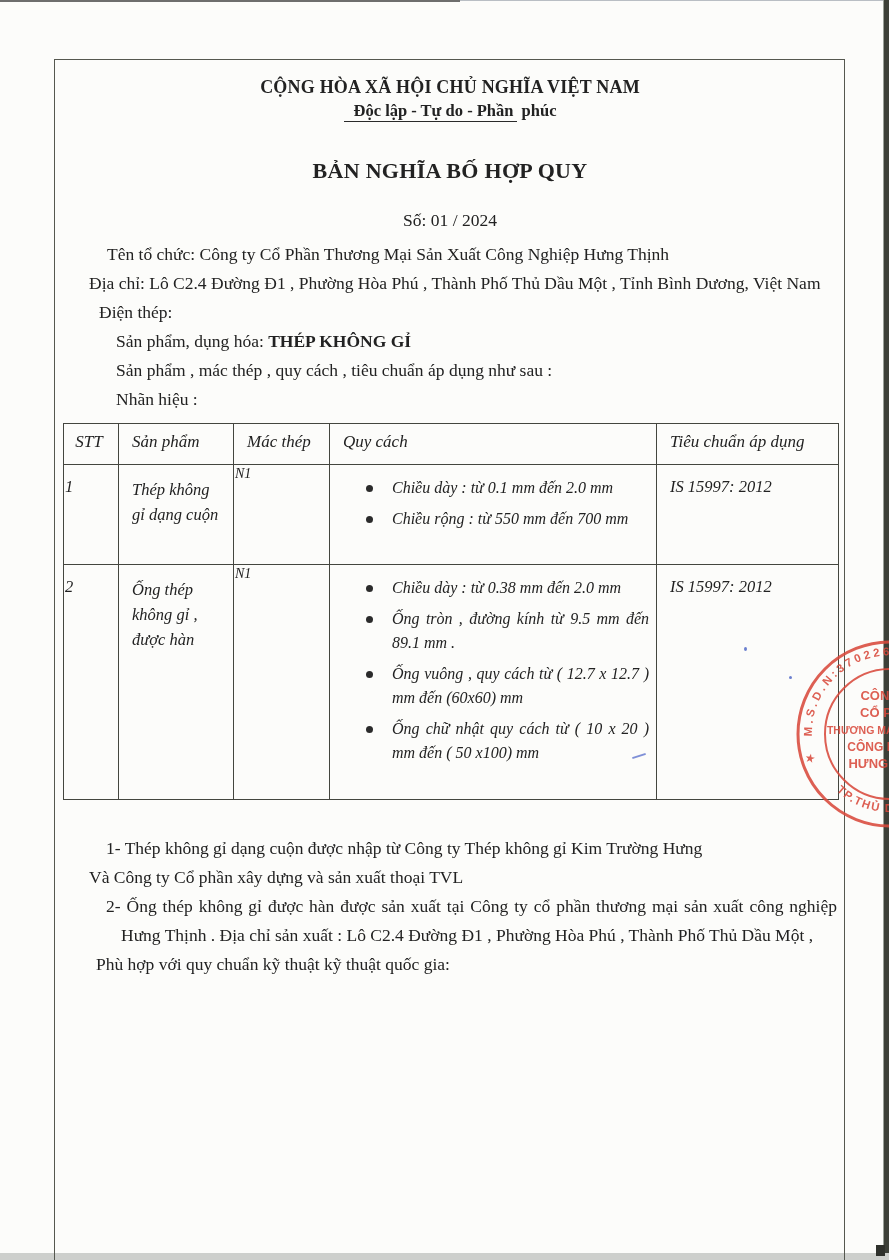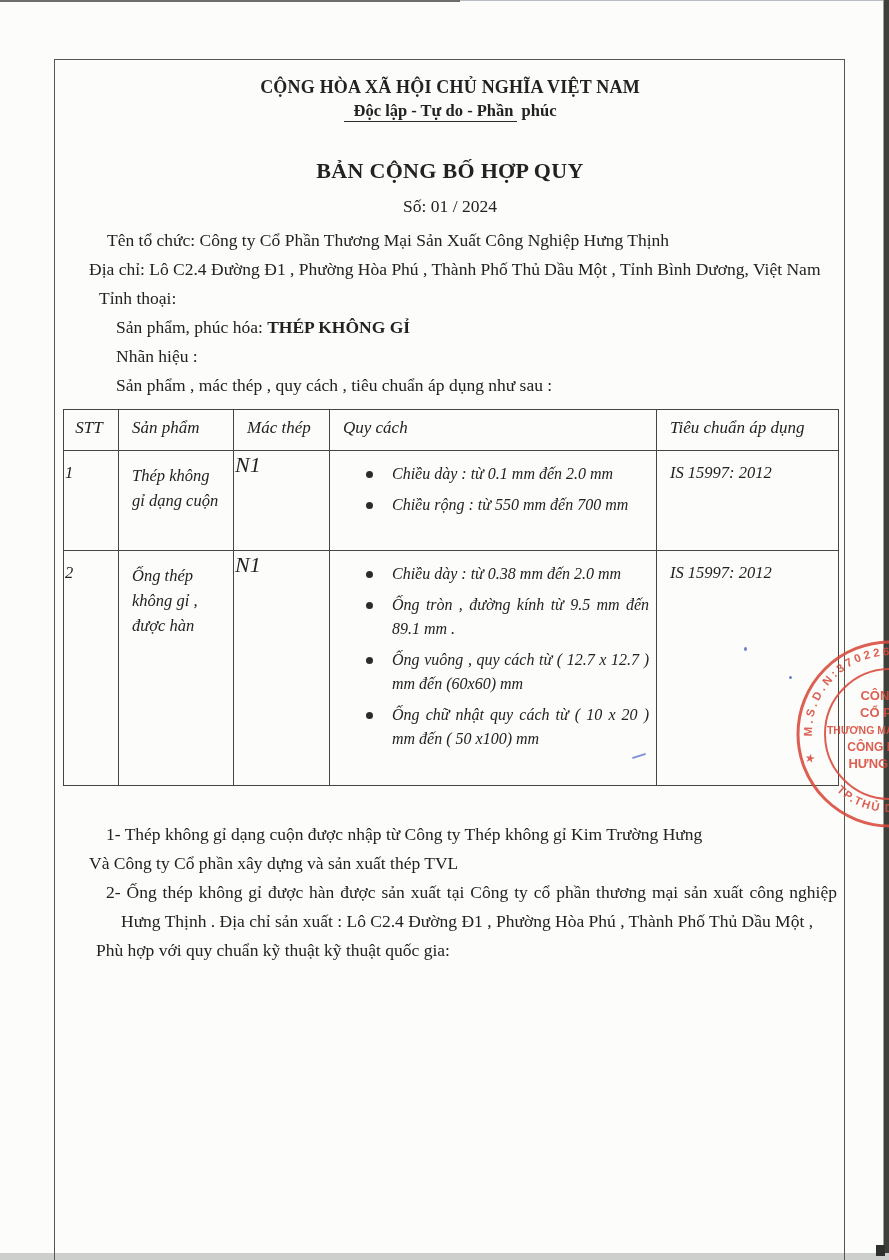--- a/index.html
+++ b/index.html
@@ -26,21 +26,21 @@
   }
   .inner { padding:0 7px 0 8px; }
 
   p { margin:0; font-size:17.5px; line-height:29px; }
   .center { text-align:center; }
 
   .national-title { margin-top:15px; font-size:18px; font-weight:bold; letter-spacing:.2px; line-height:24px; }
   .motto { font-size:16.5px; font-weight:bold; line-height:24px; }
   .motto-u { border-bottom:1.6px solid #2a2a2a; padding:0 4px 1px 10px; }
   .doc-title { margin-top:34px; font-size:22px; font-weight:bold; line-height:28px; letter-spacing:.3px; }
-  .doc-number { margin-top:9px; font-size:17.5px; line-height:24px; }
+  .doc-number { margin-top:23px; font-size:17.5px; line-height:24px; }
 
   .ml1 { margin-left:26px; }   
   .ml2 { margin-left:36px; }   
   .ml3 { margin-left:53px; }   
   .org  { margin-top:8px;margin-left:44px; }
   .addr { max-width:742px; text-align:justify; }
 
   table.spec {
     margin-top:9px;
     width:775px;
@@ -54,21 +54,21 @@
     border:1.4px solid #44463f;
     vertical-align:top;
     font-weight:normal;
     text-align:left;
     font-style:italic;
   }
   table.spec th { font-size:17px; padding:8px 4px 8px 13px; height:24px; }
   table.spec th.c-stt { text-align:center; padding-left:0; }
   td.stt { text-align:center; padding-top:12px; font-size:16.5px; }
   td.sp  { padding:12px 7px 0 13px; font-size:16.5px; line-height:25px; text-align:justify; }
-  td.mt  { text-align:center; font-size:22px; }
+  td.mt  { text-align:center; font-size:14px; }
   td.tc  { padding:12px 4px 0 13px; font-size:16.5px; }
   td.qc  { padding:0; }
   .qc-list { margin:11px 0 0 0; padding:0 7px 0 0; list-style:none; }
   .qc-item { position:relative; padding-left:62px; margin-bottom:7px;
              font-size:16px; line-height:24px; text-align:justify; }
   .qc-item::before { content:""; position:absolute; left:36px; top:9px;
                      width:7px; height:7px; border-radius:50%; background:#2b2b2b; }
   .row-h1 { height:100px; } .row-h2 { height:235px; }
 
   .notes { margin-top:34px; }
@@ -97,29 +97,29 @@
   <div class="edge-right"></div>
   <div class="edge-bottom"></div>
   <div class="edge-corner"></div>
 
   <div class="frame">
     <div class="inner">
 
       <p class="center national-title">CỘNG HÒA XÃ HỘI CHỦ NGHĨA VIỆT NAM</p>
       <p class="center motto"><span class="motto-u">Độc lập - Tự do - Phần</span> <span>phúc</span></p>
 
-      <p class="center doc-title">BẢN CỘNG BỐ HỢP QUY</p>
+      <p class="center doc-title">BẢN NGHĨA BỐ HỢP QUY</p>
       <p class="center doc-number">Số: 01 / 2024</p>
 
       <p class="ml1 org">Tên tổ chức: Công ty Cổ Phần Thương Mại Sản Xuất Công Nghiệp Hưng Thịnh</p>
       <p class="ml1 addr">Địa chỉ: Lô C2.4 Đường Đ1 , Phường Hòa Phú , Thành Phố Thủ Dầu Một , Tỉnh Bình Dương, Việt Nam</p>
-      <p class="ml2">Tỉnh thoại:</p>
-      <p class="ml3"><span>Sản phẩm, phúc hóa: </span><b>THÉP KHÔNG GỈ</b></p>
+      <p class="ml2">Điện thép:</p>
+      <p class="ml3"><span>Sản phẩm, dụng hóa: </span><b>THÉP KHÔNG GỈ</b></p>
+      <p class="ml3">Sản phẩm , mác thép , quy cách , tiêu chuẩn áp dụng như sau :</p>
       <p class="ml3">Nhãn hiệu :</p>
-      <p class="ml3">Sản phẩm , mác thép , quy cách , tiêu chuẩn áp dụng như sau :</p>
 
       <table class="spec">
         <colgroup>
             <col class="c0">
             <col class="c1">
             <col class="c2">
             <col class="c3">
             <col class="c4">
           </colgroup>
         <tbody>
@@ -154,21 +154,21 @@
               <li class="qc-item">Ống chữ nhật quy cách từ ( 10 x 20 ) mm đến ( 50 x100) mm</li>
             </ul>
           </td>
           <td class="tc">IS 15997: 2012</td>
         </tr>
       </tbody>
         </table>
 
       <div class="notes">
         <p class="note-1a">1-  Thép không gỉ dạng cuộn được nhập từ Công ty Thép không gỉ Kim Trường Hưng</p>
-        <p class="note-1b">Và Công ty Cổ phần xây dựng và sản xuất thép TVL</p>
+        <p class="note-1b">Và Công ty Cổ phần xây dựng và sản xuất thoại TVL</p>
         <p class="note-2">2-  Ống thép không gỉ được hàn được sản xuất tại Công ty cổ phần thương mại sản xuất công nghiệp Hưng Thịnh . Địa chỉ sản xuất : Lô C2.4 Đường Đ1 , Phường Hòa Phú , Thành Phố Thủ Dầu Một ,</p>
         <p class="conform-intro">Phù hợp với quy chuẩn kỹ thuật kỹ thuật quốc gia:</p>
       </div>
 
     </div>
   </div>
 
   <svg class="stamp" viewBox="0 0 200 200" width="200" height="200">
     <circle cx="100" cy="100" r="92" fill="none" stroke="#d94a3c" stroke-width="3"></circle>
     <circle cx="100" cy="100" r="65" fill="none" stroke="#d94a3c" stroke-width="2"></circle>

